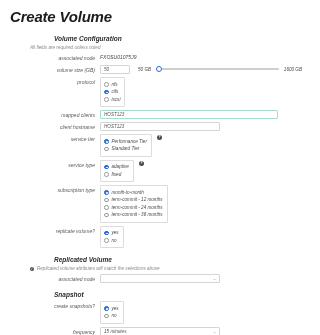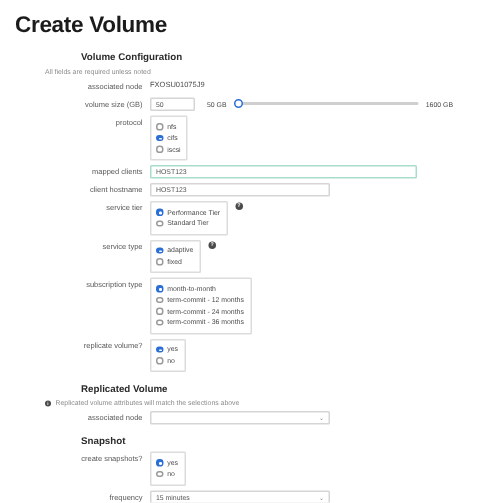--- a/index.html
+++ b/index.html
@@ -4,21 +4,21 @@
 <style>
   * { box-sizing: border-box; }
   html, body { margin:0; padding:0; }
   body {
     width:310px; height:335px;
     background:#ffffff;
     font-family:"Liberation Sans", sans-serif;
     color:#3a3a3a;
     overflow:hidden;
   }
-  .page { padding:6px 8px 0 8px; }
+  .page { padding:6px 8px 0 8px;font-style:italic; }
   .page-title {
     font-size:15px; font-weight:bold; color:#1b1b1b;
     letter-spacing:-0.2px; margin:2px 0 10px 2px;
   }
   .section-title {
     font-size:6.5px; font-weight:bold; color:#2b2b2b;
     margin:0 0 3px 46px;
   }
   .note {
     font-size:4.6px; color:#8a8a8a; margin:0 0 3px 22px;

